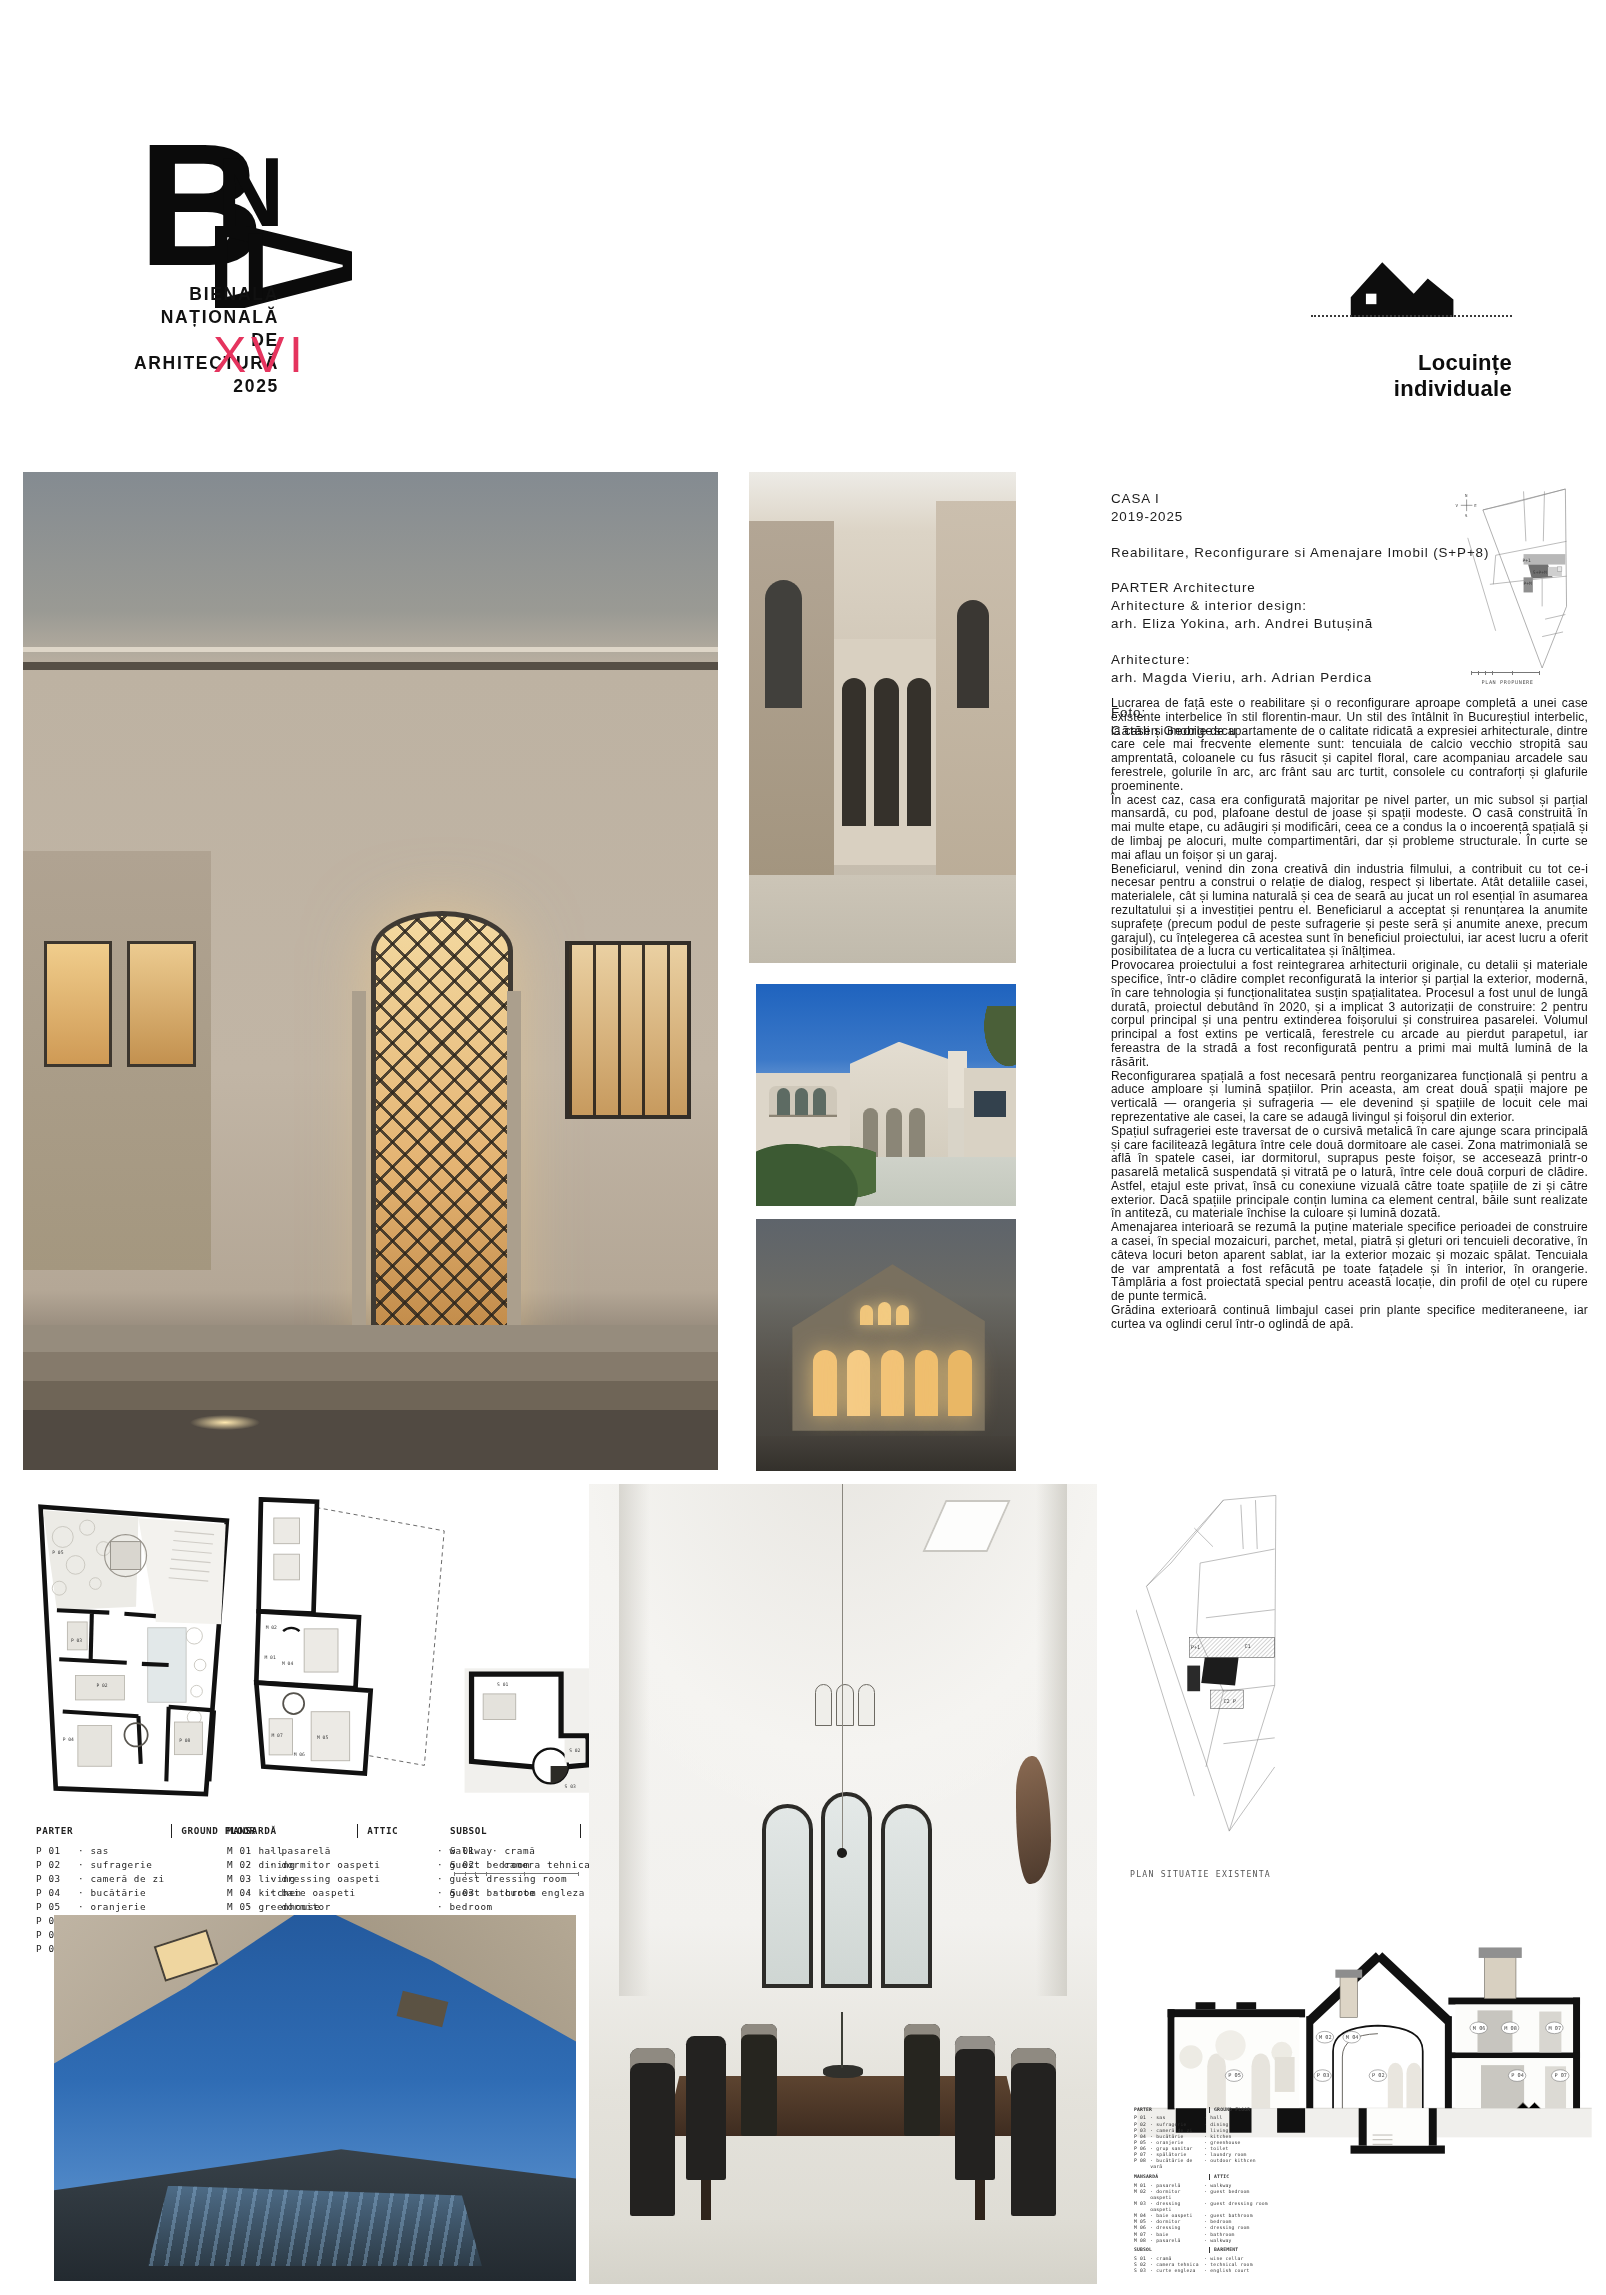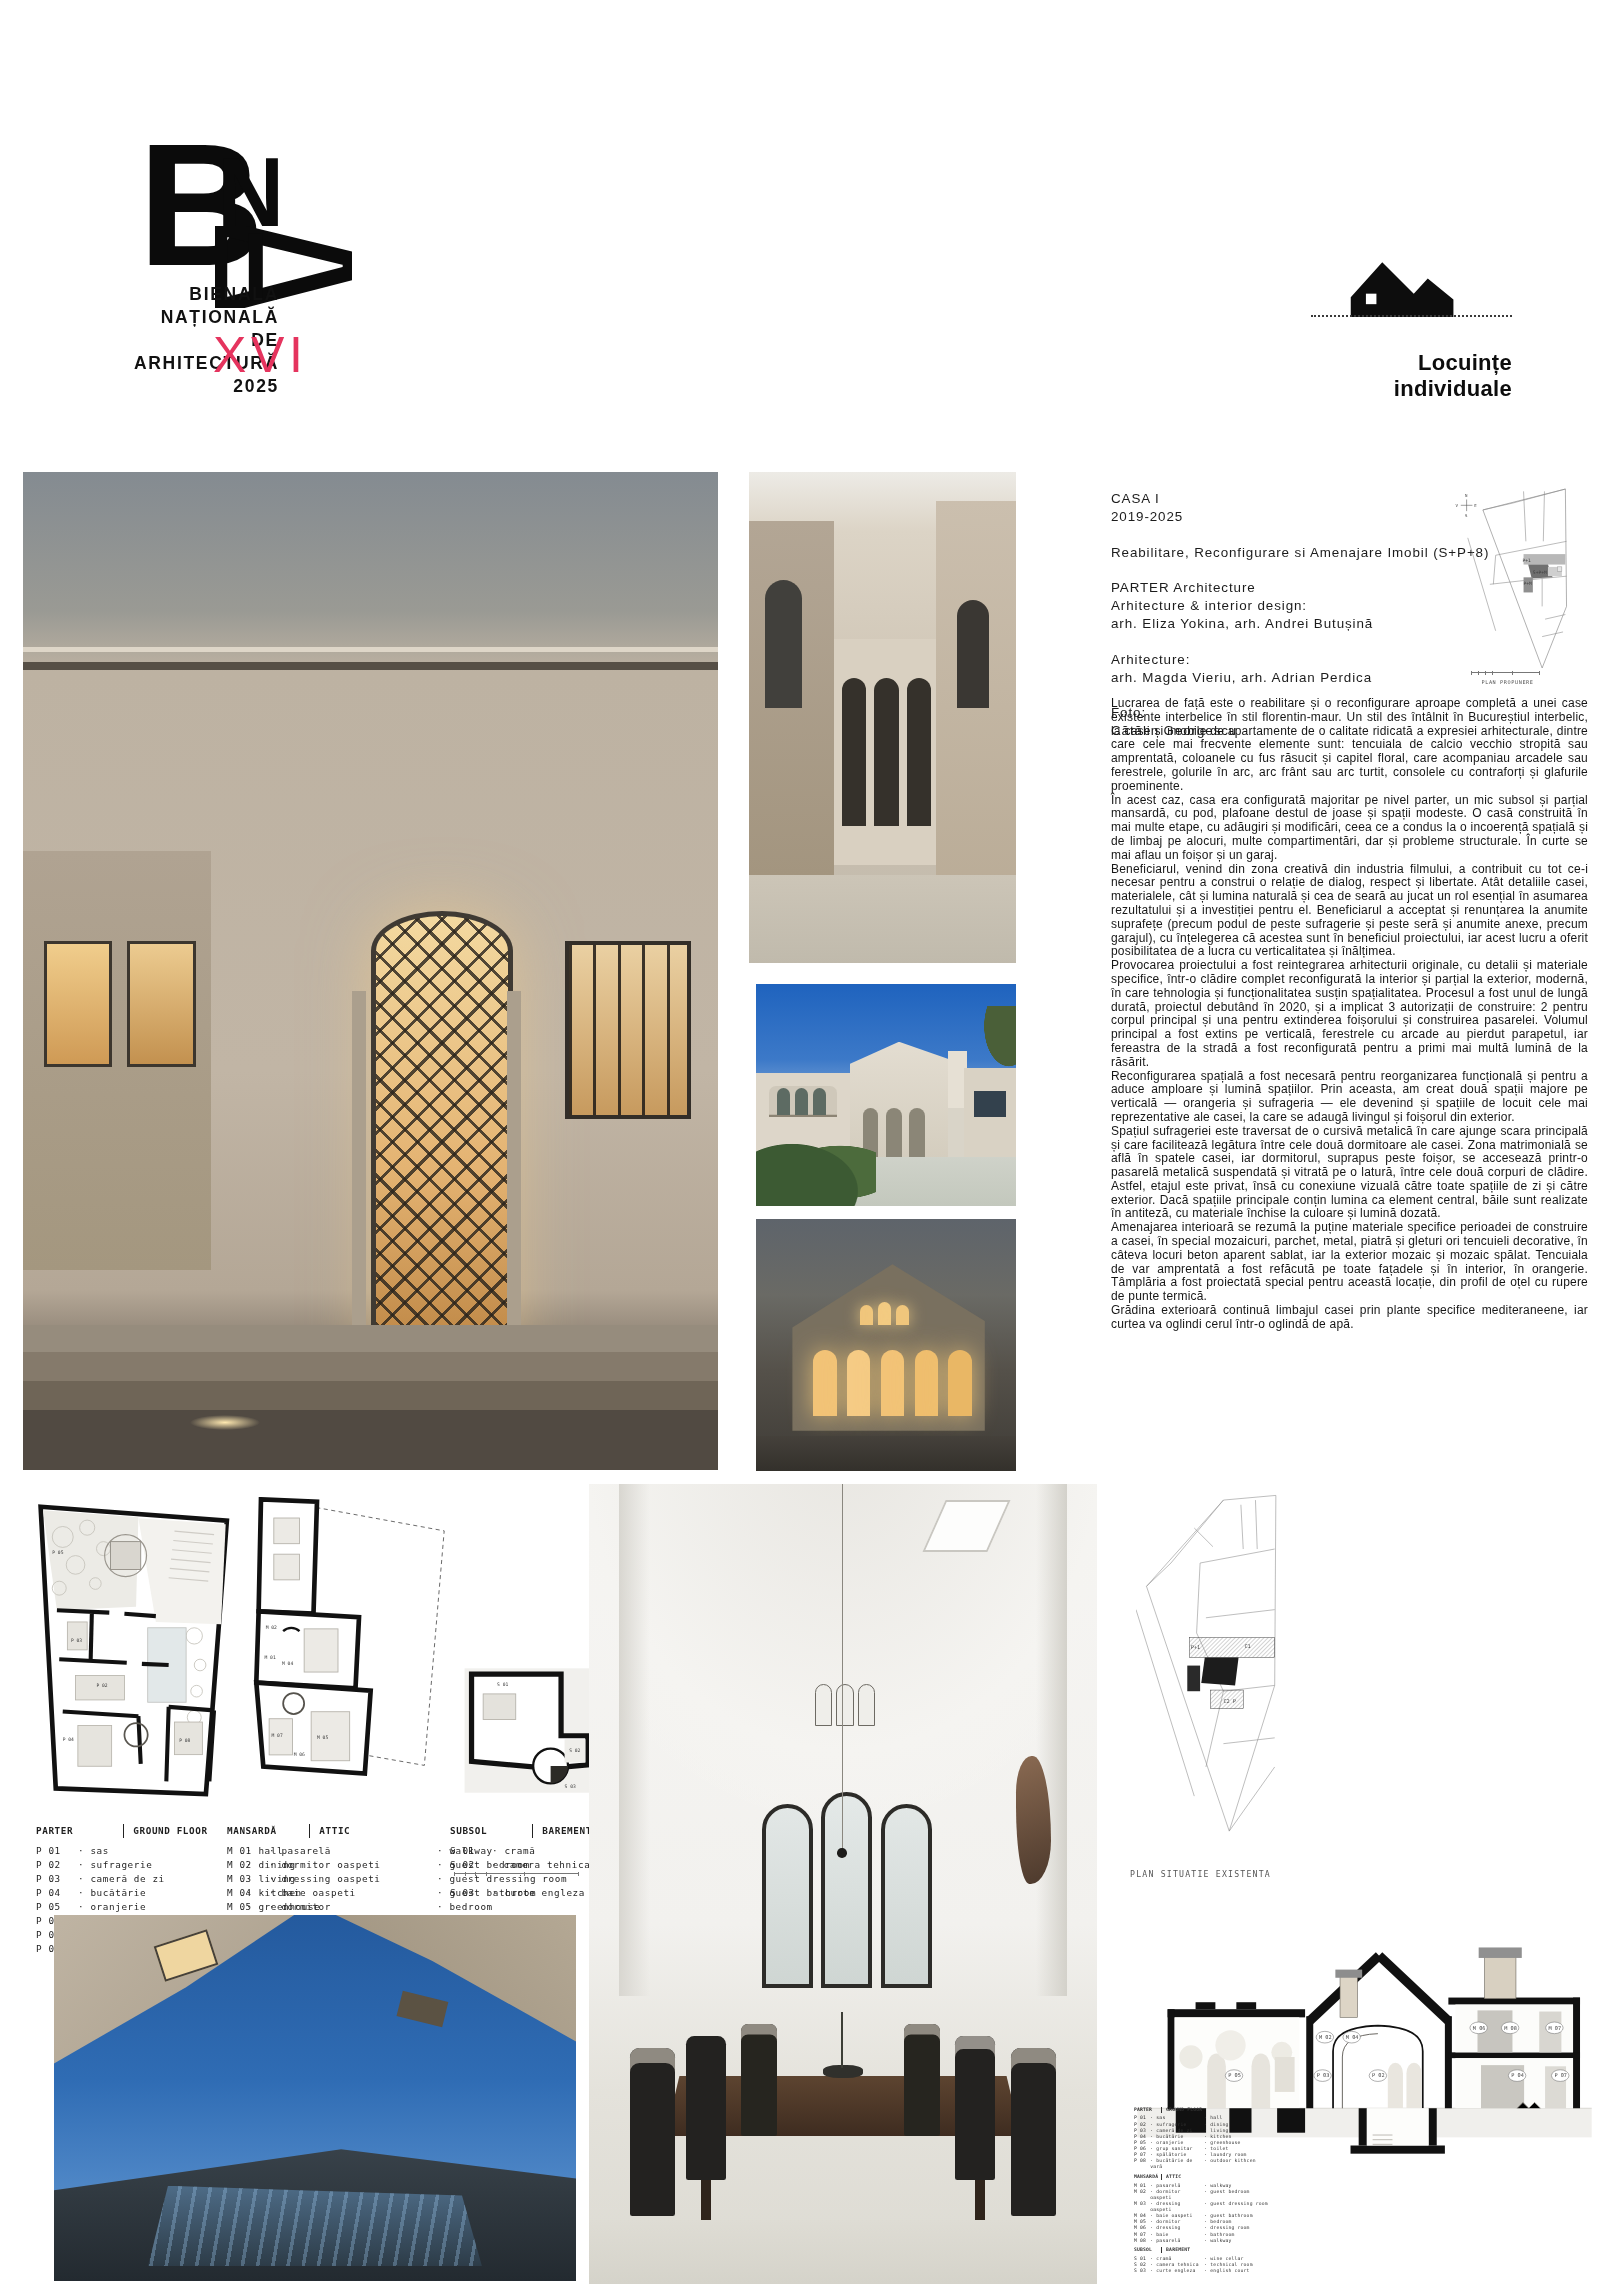--- a/index.html
+++ b/index.html
@@ -41,21 +41,21 @@
   .plan-caption{font-family:"DejaVu Sans Mono",monospace;color:#555;}
   .cap-proposed{left:1458px;top:679px;width:99px;font-size:5.2px;text-align:center;letter-spacing:0.6px;}
   .cap-existing{left:1130px;top:1869px;font-size:8.2px;letter-spacing:1.2px;}
   .scalebar{height:0;border-top:0.9px solid #777;}
   .scalebar .tick{position:absolute;top:-2.3px;width:0.9px;height:4.7px;background:#777;}
   .sb-proposed{left:1471px;top:672px;width:69px;}
   .sb-plans{left:454px;top:1873px;width:125px;}
 
   
   .legend{font-family:"DejaVu Sans Mono",monospace;color:#1f1f1f;}
-  .legend .ltitle{display:flex;margin-bottom:5.8px;font-weight:700;}
+  .legend .ltitle{display:flex;margin-bottom:5.8px;font-weight:700;gap:48px;}
   .legend .ltitle .t-ro{width:87px;}
   .legend .ltitle .t-en{border-left:1.2px solid #222;padding-left:9.3px;}
   .legend .lrow{display:flex;}
   .legend .lrow .code{width:42px;}
   .legend .lrow .ro{width:168px;}
   .legend .lrow .ro::before,.legend .lrow .en::before{content:"· ";}
   .legend-big{font-size:9.3px;line-height:14px;letter-spacing:0.6px;}
   .leg-ground{left:36px;top:1824px;width:361px;}
   .leg-attic{left:227px;top:1824px;width:361px;}
   .leg-basement{left:450px;top:1824px;width:303px;}

